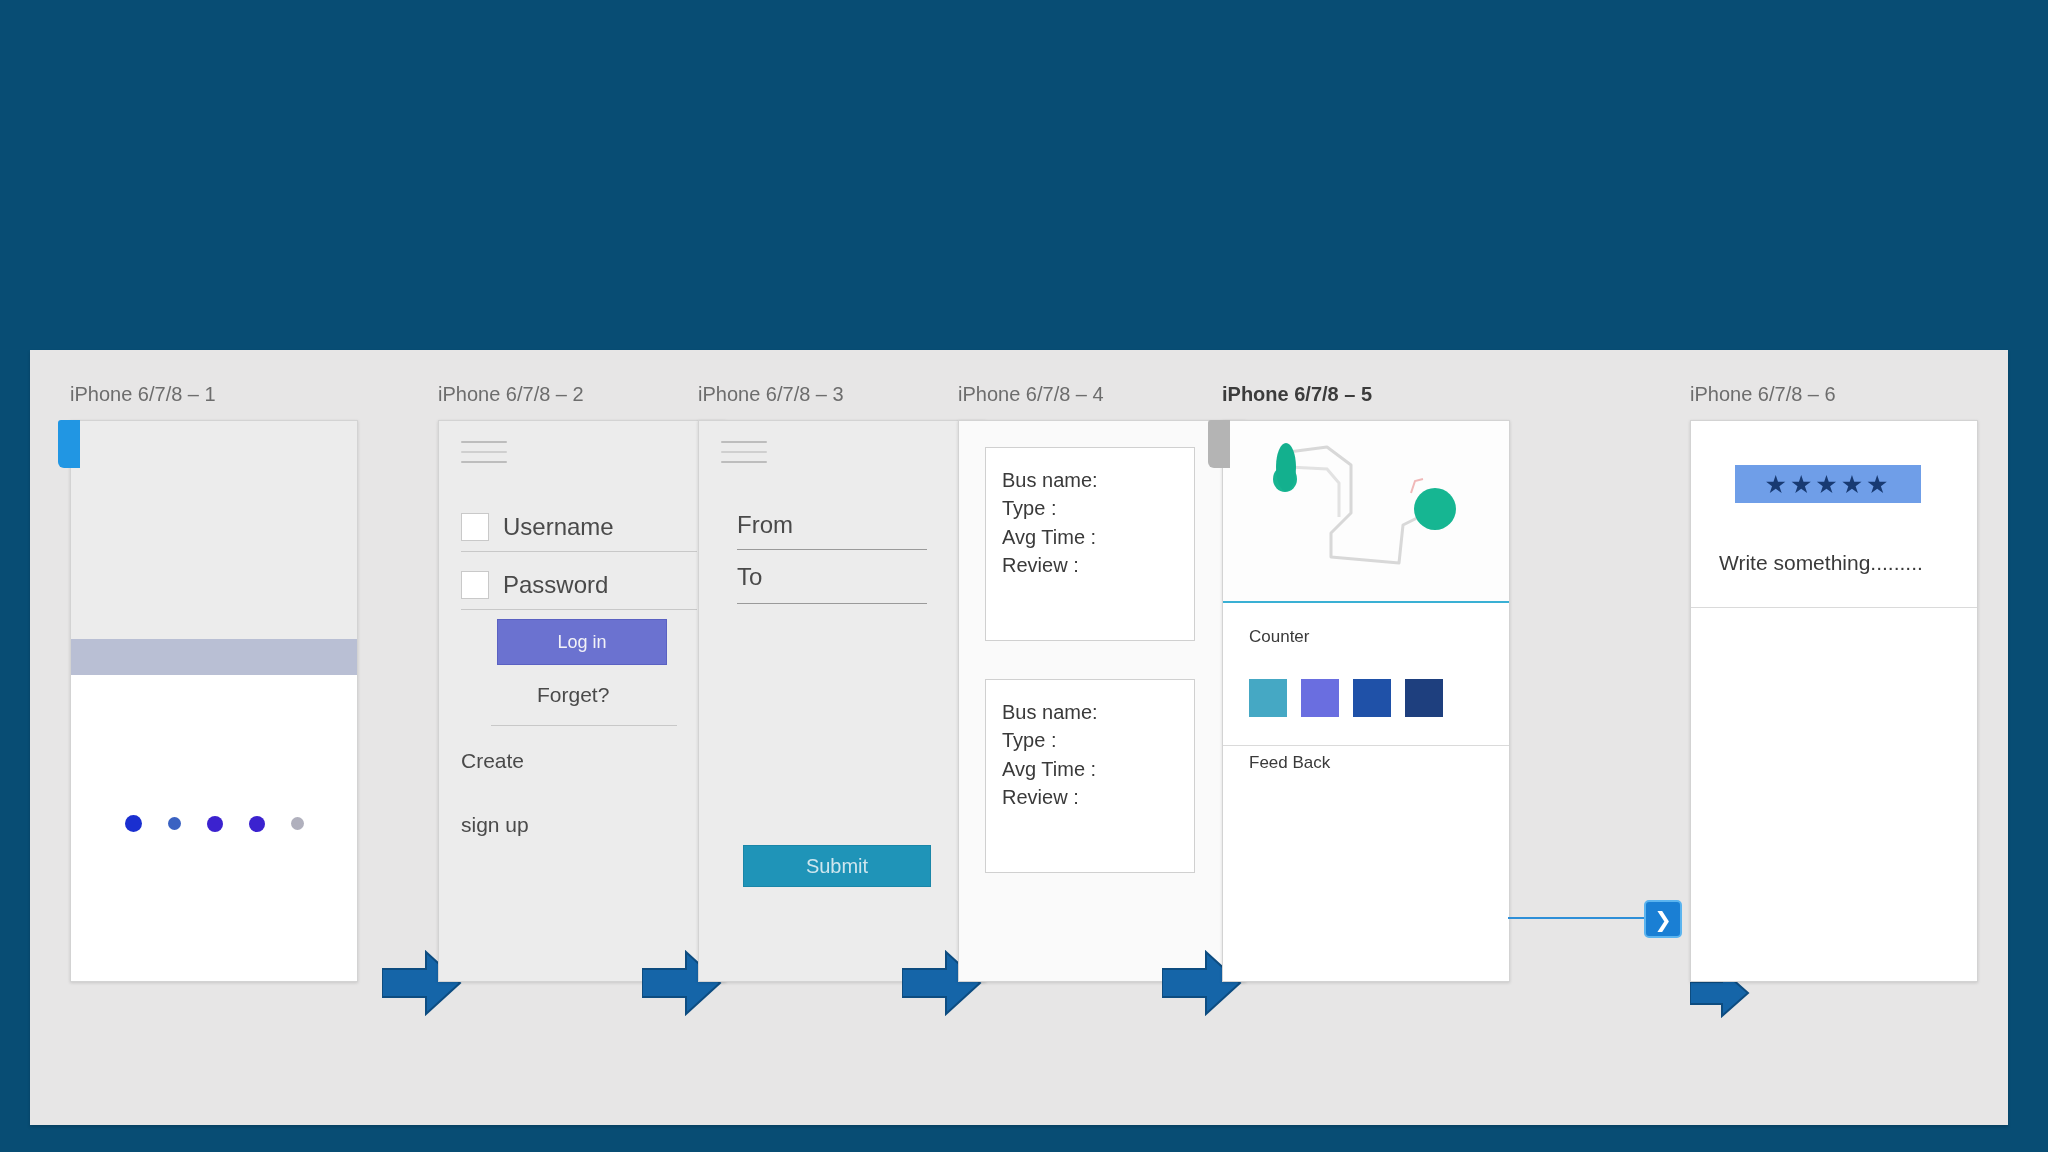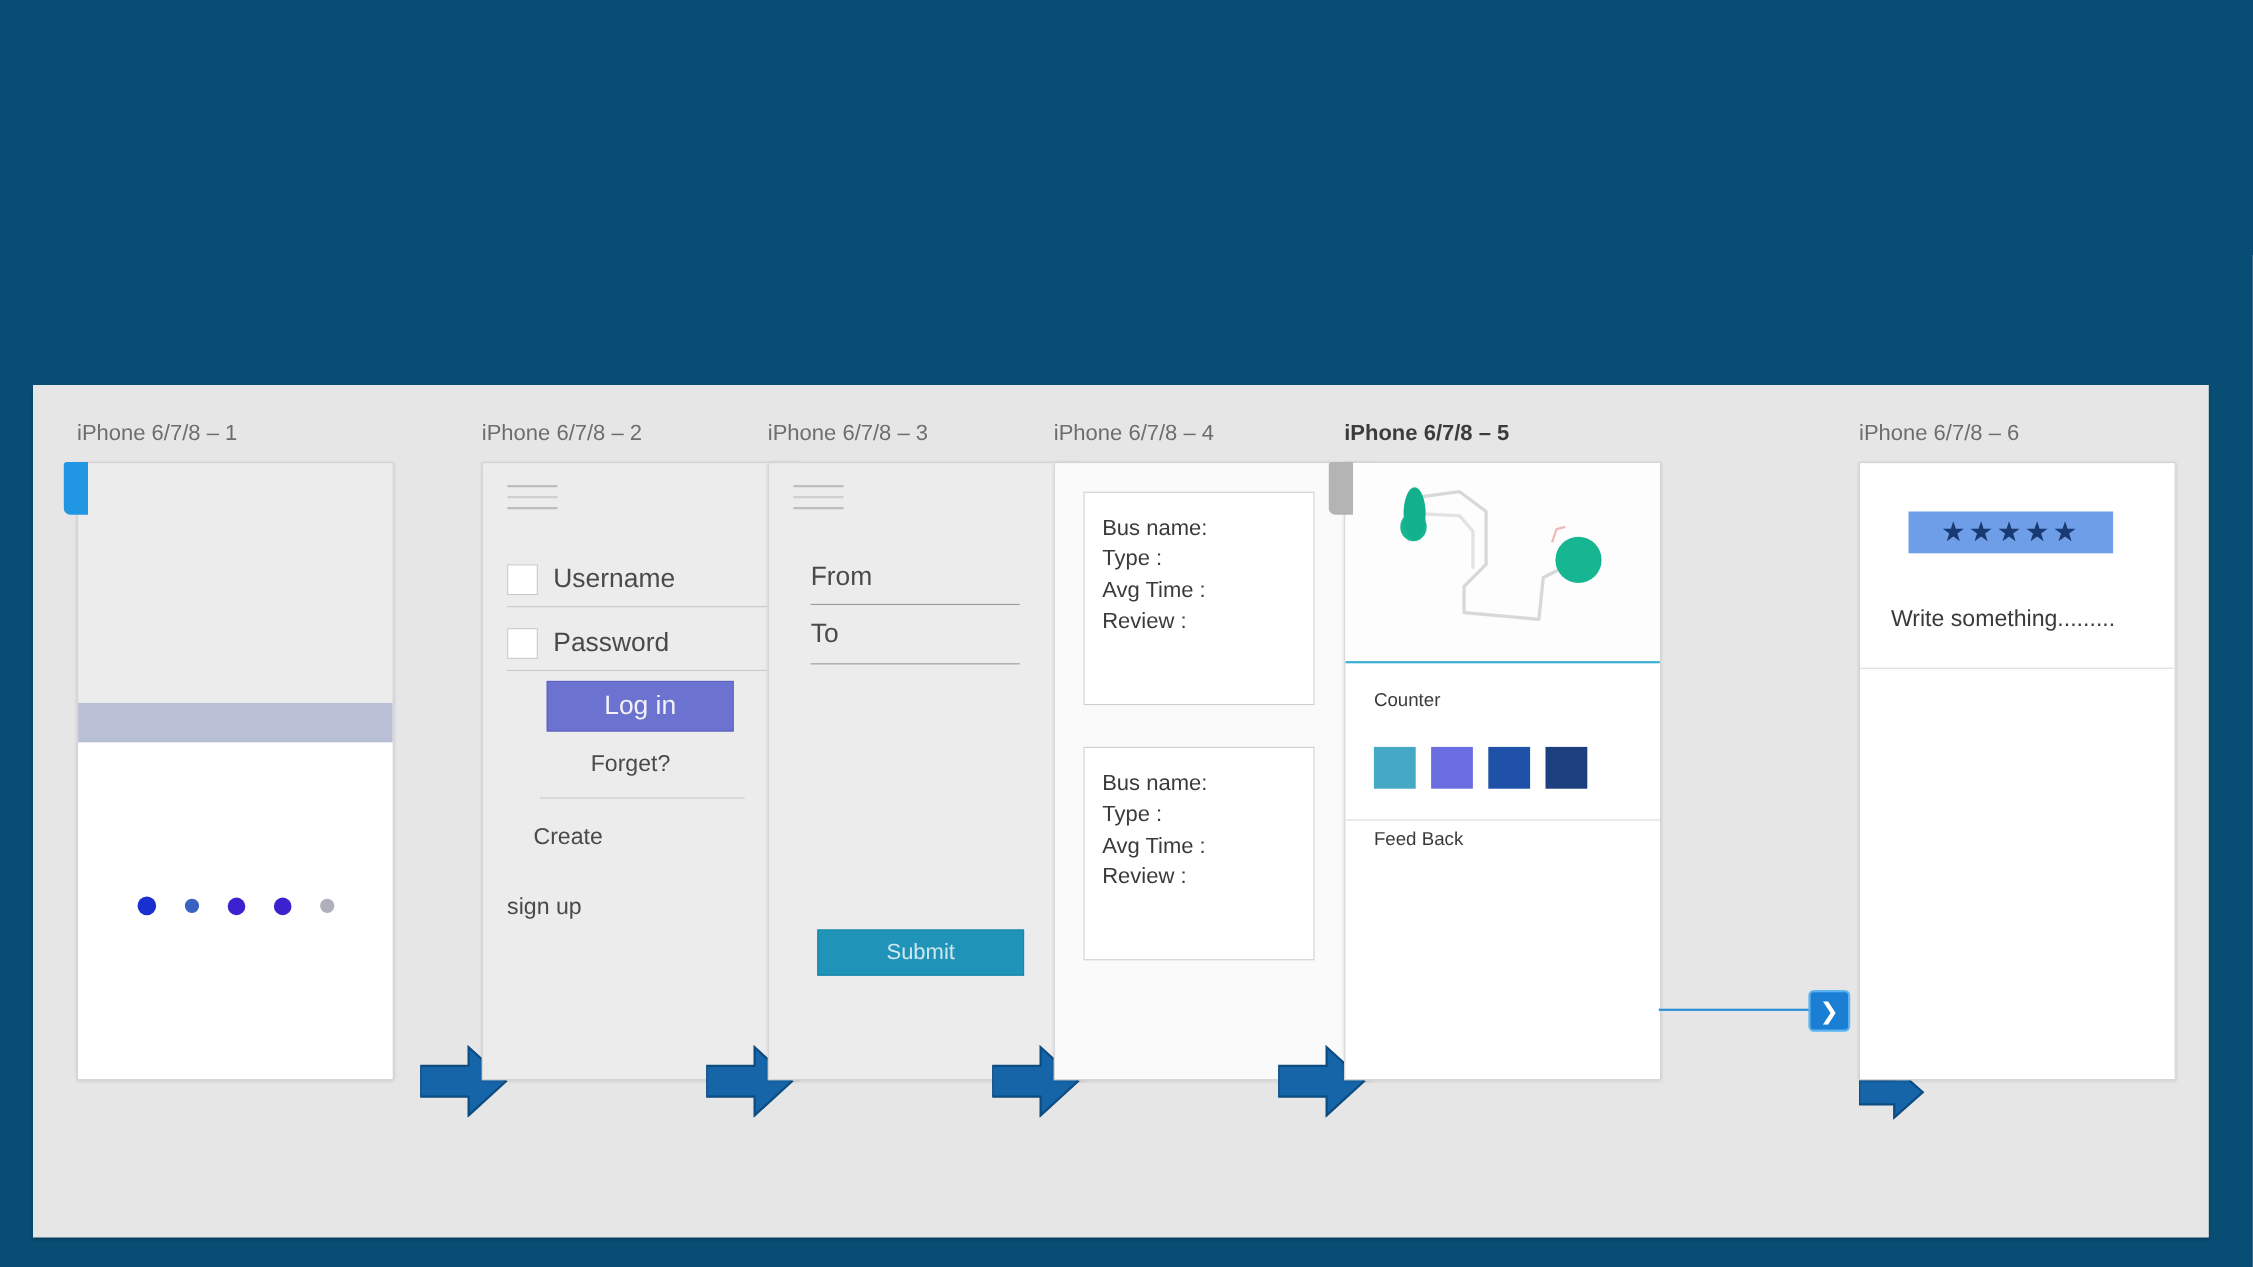--- a/index.html
+++ b/index.html
@@ -76,21 +76,21 @@
 
   
   .field-row{position:absolute;display:flex;align-items:center;gap:14px;}
   .check-box{width:26px;height:26px;background:#ffffff;border:1px solid #c9c9c9;}
   .field-text{font-size:24px;color:#4a4a4a;}
   .field-underline{position:absolute;height:1px;background:#c8c8c8;}
   .btn-login{
     position:absolute;width:168px;height:44px;
     background:#6b72d0;border:1px solid #5a61c2;
     display:flex;align-items:center;justify-content:center;
-    color:#f2f2f7;font-size:24px;
+    color:#f2f2f7;font-size:18px;
   }
   .plain-link{position:absolute;font-size:21px;color:#4a4a4a;}
 
   
   .btn-submit{
     position:absolute;width:186px;height:40px;
     background:#1f94b8;border:1px solid #1a86a8;
     display:flex;align-items:center;justify-content:center;
     color:#cfe6ee;font-size:20px;
   }
@@ -179,21 +179,21 @@
           <span class="check-box"></span>
           <span class="field-text">Password</span>
         </div>
         <div class="field-underline" style="left:22px;top:188px;width:236px;"></div>
 
         <div class="btn-login" style="left:58px;top:198px;">Log in</div>
 
         <div class="plain-link" style="left:98px;top:262px;">Forget?</div>
         <div class="field-underline" style="left:52px;top:304px;width:186px;"></div>
 
-        <div class="plain-link" style="left:22px;top:328px;margin-left:24px;">Create</div>
+        <div class="plain-link" style="left:22px;top:328px;">Create</div>
         <div class="plain-link" style="left:22px;top:392px;">sign up</div>
       </div>
     </div>
 
     <div class="arrow" style="left:612px;top:600px;">
       <svg width="80" height="66" viewBox="0 0 80 66">
         <polygon points="0,19 44,19 44,2 78,33 44,64 44,47 0,47" fill="#1565a8" stroke="#0d4c80" stroke-width="2"></polygon>
       </svg>
     </div>
 

